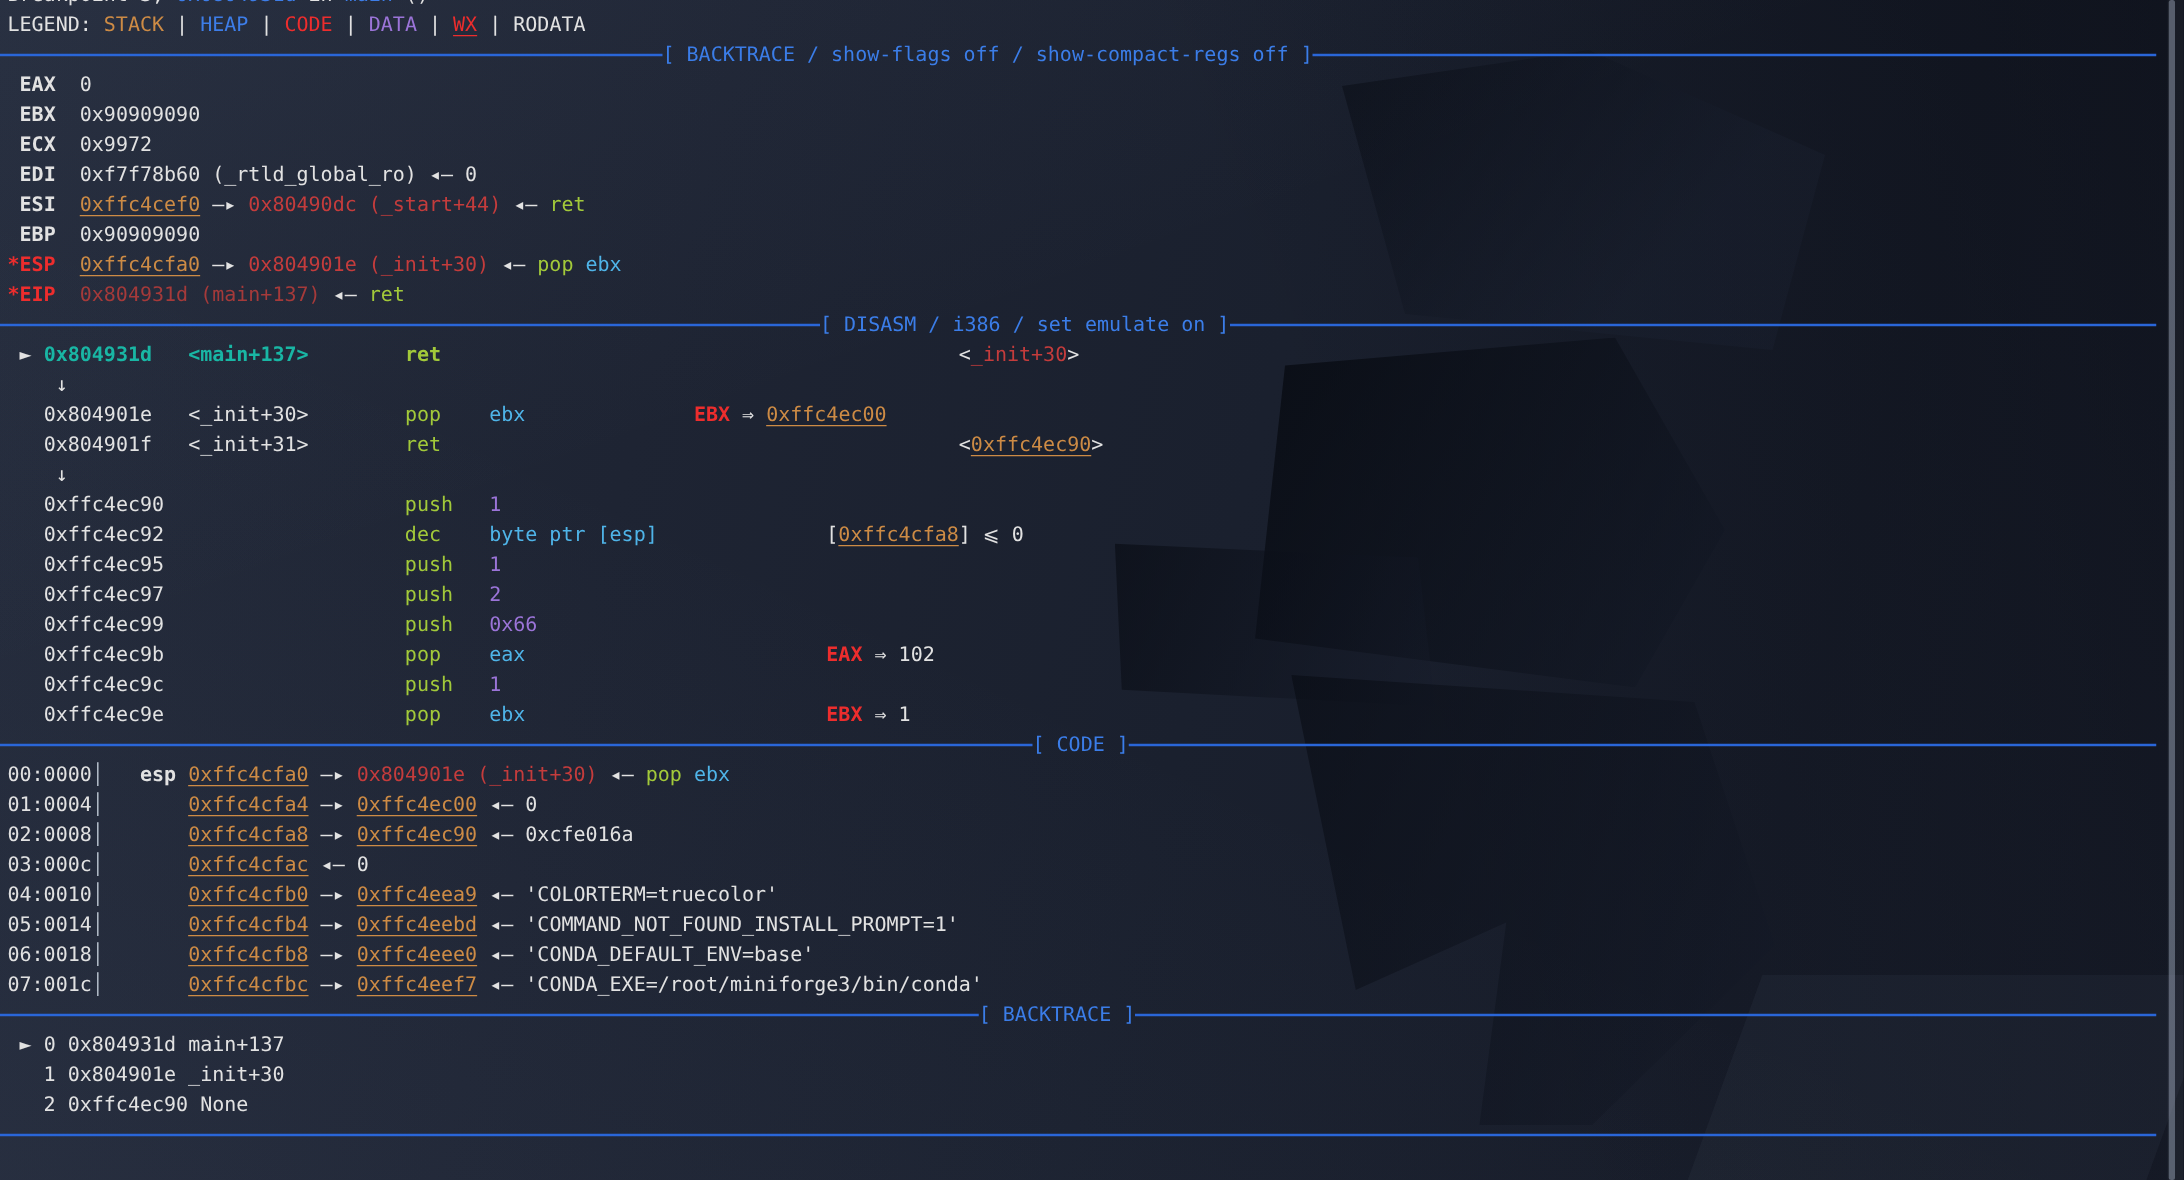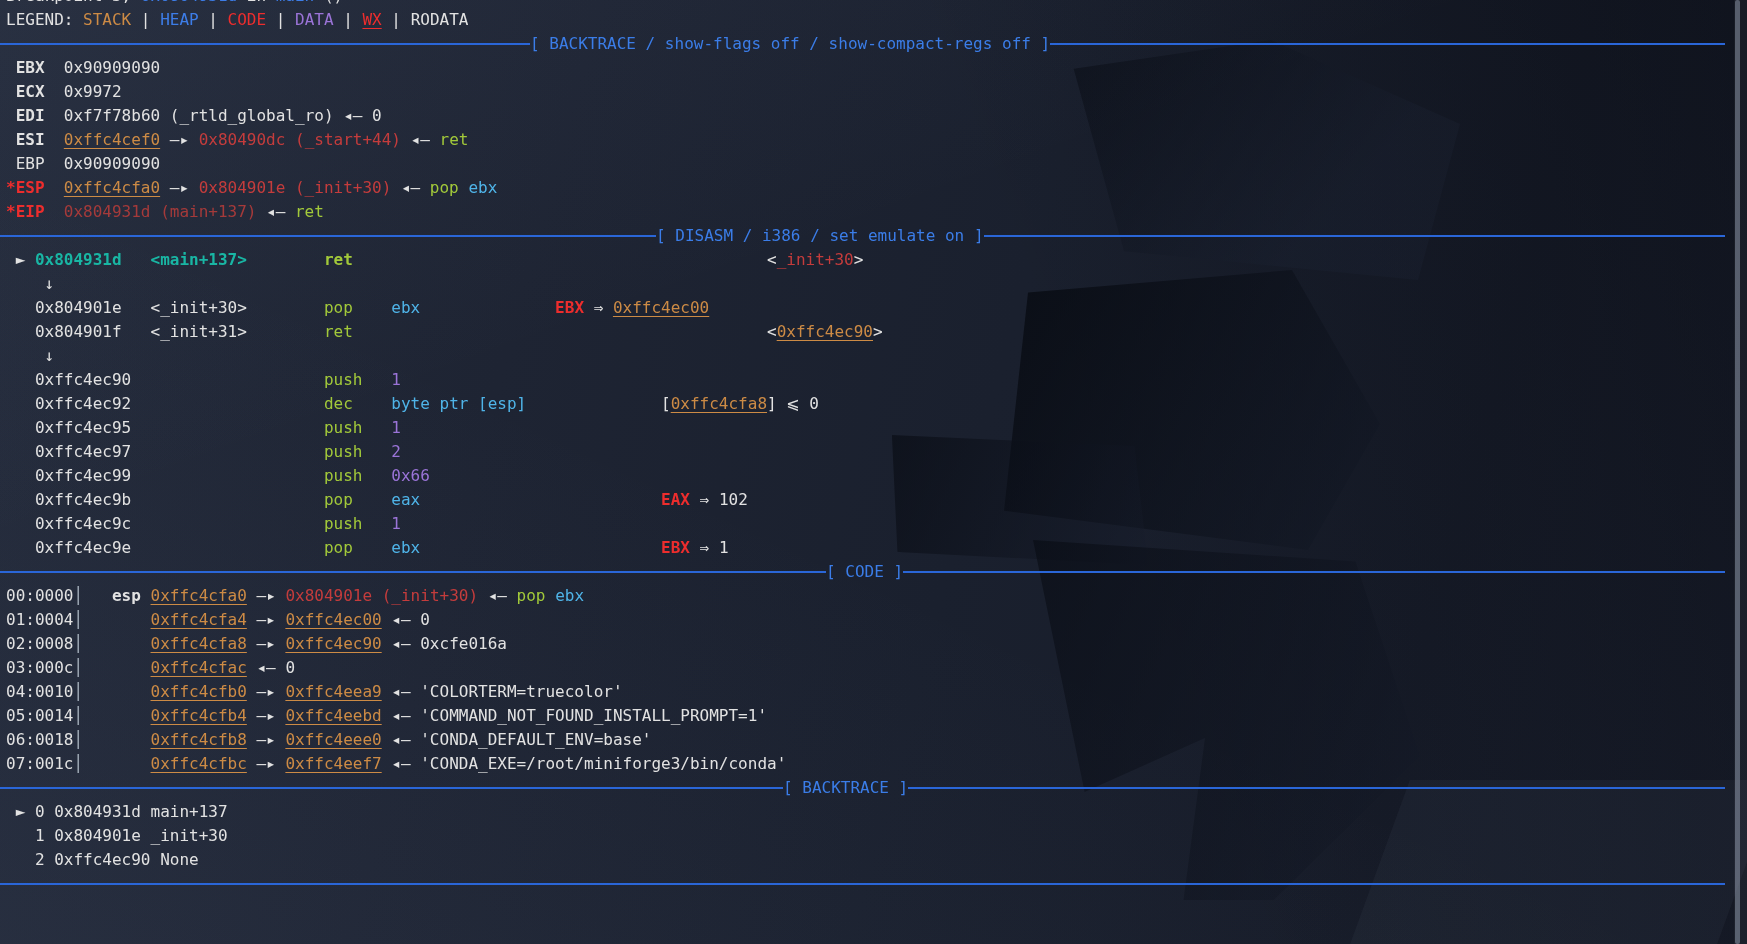--- a/index.html
+++ b/index.html
@@ -56,25 +56,26 @@
   <div class="wp" id="wp-cube-top"></div>
   <div class="wp" id="wp-cube-mid"></div>
   <div class="wp" id="wp-cube-arm"></div>
   <div class="wp" id="wp-cube-low"></div>
   <div class="wp" id="wp-br"></div>
 
   <div id="lines">
       <div class="line"><span style="color: rgb(226, 226, 226);">Breakpoint 3, </span><span style="color: rgb(61, 125, 232);">0x0804931d</span><span style="color: rgb(226, 226, 226);"> in </span><span style="color: rgb(61, 125, 232);">main</span><span style="color: rgb(226, 226, 226);"> ()</span></div>
       <div class="line"><span style="color: rgb(226, 226, 226);">LEGEND: </span><span style="color: rgb(205, 139, 69);">STACK</span><span style="color: rgb(226, 226, 226);"> | </span><span style="color: rgb(61, 125, 232);">HEAP</span><span style="color: rgb(226, 226, 226);"> | </span><span style="color: rgb(237, 45, 45);">CODE</span><span style="color: rgb(226, 226, 226);"> | </span><span style="color: rgb(155, 116, 216);">DATA</span><span style="color: rgb(226, 226, 226);"> | </span><span style="color: rgb(237, 45, 45); text-decoration: underline; text-underline-offset: 3px;">WX</span><span style="color: rgb(226, 226, 226);"> | </span><span style="color: rgb(226, 226, 226);">RODATA</span></div>
       <div class="line sep"><span class="rule" style="background: rgb(42, 102, 216); flex: 0 0 530px;"></span><span class="seclabel" style="color: rgb(59, 125, 232);">[ BACKTRACE / show-flags off / show-compact-regs off ]</span><span class="rule" style="background: rgb(42, 102, 216); flex: 1 1 0%;"></span></div>
+      <div class="line"><span style="color: rgb(226, 226, 226);"> </span><span style="color: rgb(226, 226, 226); font-weight: bold;">EAX</span><span style="color: rgb(226, 226, 226);">  0</span></div>
       <div class="line"><span style="color: rgb(226, 226, 226);"> </span><span style="color: rgb(226, 226, 226); font-weight: bold;">EBX</span><span style="color: rgb(226, 226, 226);">  0x90909090</span></div>
       <div class="line"><span style="color: rgb(226, 226, 226);"> </span><span style="color: rgb(226, 226, 226); font-weight: bold;">ECX</span><span style="color: rgb(226, 226, 226);">  0x9972</span></div>
       <div class="line"><span style="color: rgb(226, 226, 226);"> </span><span style="color: rgb(226, 226, 226); font-weight: bold;">EDI</span><span style="color: rgb(226, 226, 226);">  0xf7f78b60 (_rtld_global_ro) ◂— 0</span></div>
       <div class="line"><span style="color: rgb(226, 226, 226);"> </span><span style="color: rgb(226, 226, 226); font-weight: bold;">ESI</span><span style="color: rgb(226, 226, 226);">  </span><span style="color: rgb(205, 139, 69); text-decoration: underline; text-underline-offset: 3px;">0xffc4cef0</span><span style="color: rgb(226, 226, 226);"> —▸ </span><span style="color: rgb(196, 60, 60);">0x80490dc (_start+44)</span><span style="color: rgb(226, 226, 226);"> ◂— </span><span style="color: rgb(162, 201, 58);">ret</span></div>
-      <div class="line"><span style="color: rgb(226, 226, 226);"> </span><span style="color: rgb(226, 226, 226); font-weight: normal;">EBP</span><span style="color: rgb(226, 226, 226);">  0x90909090</span></div>
+      <div class="line"><span style="color: rgb(226, 226, 226);"> </span><span style="color: rgb(226, 226, 226); font-weight: bold;">EBP</span><span style="color: rgb(226, 226, 226);">  0x90909090</span></div>
       <div class="line"><span style="color: rgb(237, 45, 45); font-weight: bold;">*ESP</span><span style="color: rgb(226, 226, 226);">  </span><span style="color: rgb(205, 139, 69); text-decoration: underline; text-underline-offset: 3px;">0xffc4cfa0</span><span style="color: rgb(226, 226, 226);"> —▸ </span><span style="color: rgb(196, 60, 60);">0x804901e (_init+30)</span><span style="color: rgb(226, 226, 226);"> ◂— </span><span style="color: rgb(162, 201, 58);">pop</span><span style="color: rgb(226, 226, 226);"> </span><span style="color: rgb(79, 180, 232);">ebx</span></div>
       <div class="line"><span style="color: rgb(237, 45, 45); font-weight: bold;">*EIP</span><span style="color: rgb(226, 226, 226);">  </span><span style="color: rgb(165, 58, 58);">0x804931d (main+137)</span><span style="color: rgb(226, 226, 226);"> ◂— </span><span style="color: rgb(162, 201, 58);">ret</span></div>
       <div class="line sep"><span class="rule" style="background: rgb(42, 102, 216); flex: 0 0 656px;"></span><span class="seclabel" style="color: rgb(59, 125, 232);">[ DISASM / i386 / set emulate on ]</span><span class="rule" style="background: rgb(42, 102, 216); flex: 1 1 0%;"></span></div>
       <div class="line"><span style="color: rgb(226, 226, 226);"> </span><span style="color: rgb(226, 226, 226);">►</span><span style="color: rgb(226, 226, 226);"> </span><span style="color: rgb(25, 182, 164); font-weight: bold;">0x804931d</span><span style="color: rgb(226, 226, 226);">   </span><span style="color: rgb(25, 182, 164); font-weight: bold;">&lt;main+137&gt;</span><span style="color: rgb(226, 226, 226);">        </span><span style="color: rgb(162, 201, 58); font-weight: bold;">ret</span><span style="color: rgb(226, 226, 226);">                                           </span><span style="color: rgb(226, 226, 226);">&lt;</span><span style="color: rgb(196, 60, 60);">_init+30</span><span style="color: rgb(226, 226, 226);">&gt;</span></div>
       <div class="line"><span style="color: rgb(226, 226, 226);">    </span><span style="color: rgb(226, 226, 226);">↓</span></div>
       <div class="line"><span style="color: rgb(226, 226, 226);">   </span><span style="color: rgb(226, 226, 226);">0x804901e</span><span style="color: rgb(226, 226, 226);">   </span><span style="color: rgb(226, 226, 226);">&lt;_init+30&gt;</span><span style="color: rgb(226, 226, 226);">        </span><span style="color: rgb(162, 201, 58);">pop</span><span style="color: rgb(226, 226, 226);">    </span><span style="color: rgb(79, 180, 232);">ebx</span><span style="color: rgb(226, 226, 226);">              </span><span style="color: rgb(237, 45, 45); font-weight: bold;">EBX</span><span style="color: rgb(226, 226, 226);"> ⇒ </span><span style="color: rgb(205, 139, 69); text-decoration: underline; text-underline-offset: 3px;">0xffc4ec00</span></div>
       <div class="line"><span style="color: rgb(226, 226, 226);">   </span><span style="color: rgb(226, 226, 226);">0x804901f</span><span style="color: rgb(226, 226, 226);">   </span><span style="color: rgb(226, 226, 226);">&lt;_init+31&gt;</span><span style="color: rgb(226, 226, 226);">        </span><span style="color: rgb(162, 201, 58);">ret</span><span style="color: rgb(226, 226, 226);">                                           </span><span style="color: rgb(226, 226, 226);">&lt;</span><span style="color: rgb(205, 139, 69); text-decoration: underline; text-underline-offset: 3px;">0xffc4ec90</span><span style="color: rgb(226, 226, 226);">&gt;</span></div>
       <div class="line"><span style="color: rgb(226, 226, 226);">    </span><span style="color: rgb(226, 226, 226);">↓</span></div>
       <div class="line"><span style="color: rgb(226, 226, 226);">   </span><span style="color: rgb(226, 226, 226);">0xffc4ec90</span><span style="color: rgb(226, 226, 226);">                    </span><span style="color: rgb(162, 201, 58);">push</span><span style="color: rgb(226, 226, 226);">   </span><span style="color: rgb(155, 116, 216);">1</span></div>
       <div class="line"><span style="color: rgb(226, 226, 226);">   </span><span style="color: rgb(226, 226, 226);">0xffc4ec92</span><span style="color: rgb(226, 226, 226);">                    </span><span style="color: rgb(162, 201, 58);">dec</span><span style="color: rgb(226, 226, 226);">    </span><span style="color: rgb(79, 180, 232);">byte ptr [esp]</span><span style="color: rgb(226, 226, 226);">              </span><span style="color: rgb(226, 226, 226);">[</span><span style="color: rgb(205, 139, 69); text-decoration: underline; text-underline-offset: 3px;">0xffc4cfa8</span><span style="color: rgb(226, 226, 226);">]</span><span style="color: rgb(226, 226, 226);"> ⩽ 0</span></div>

